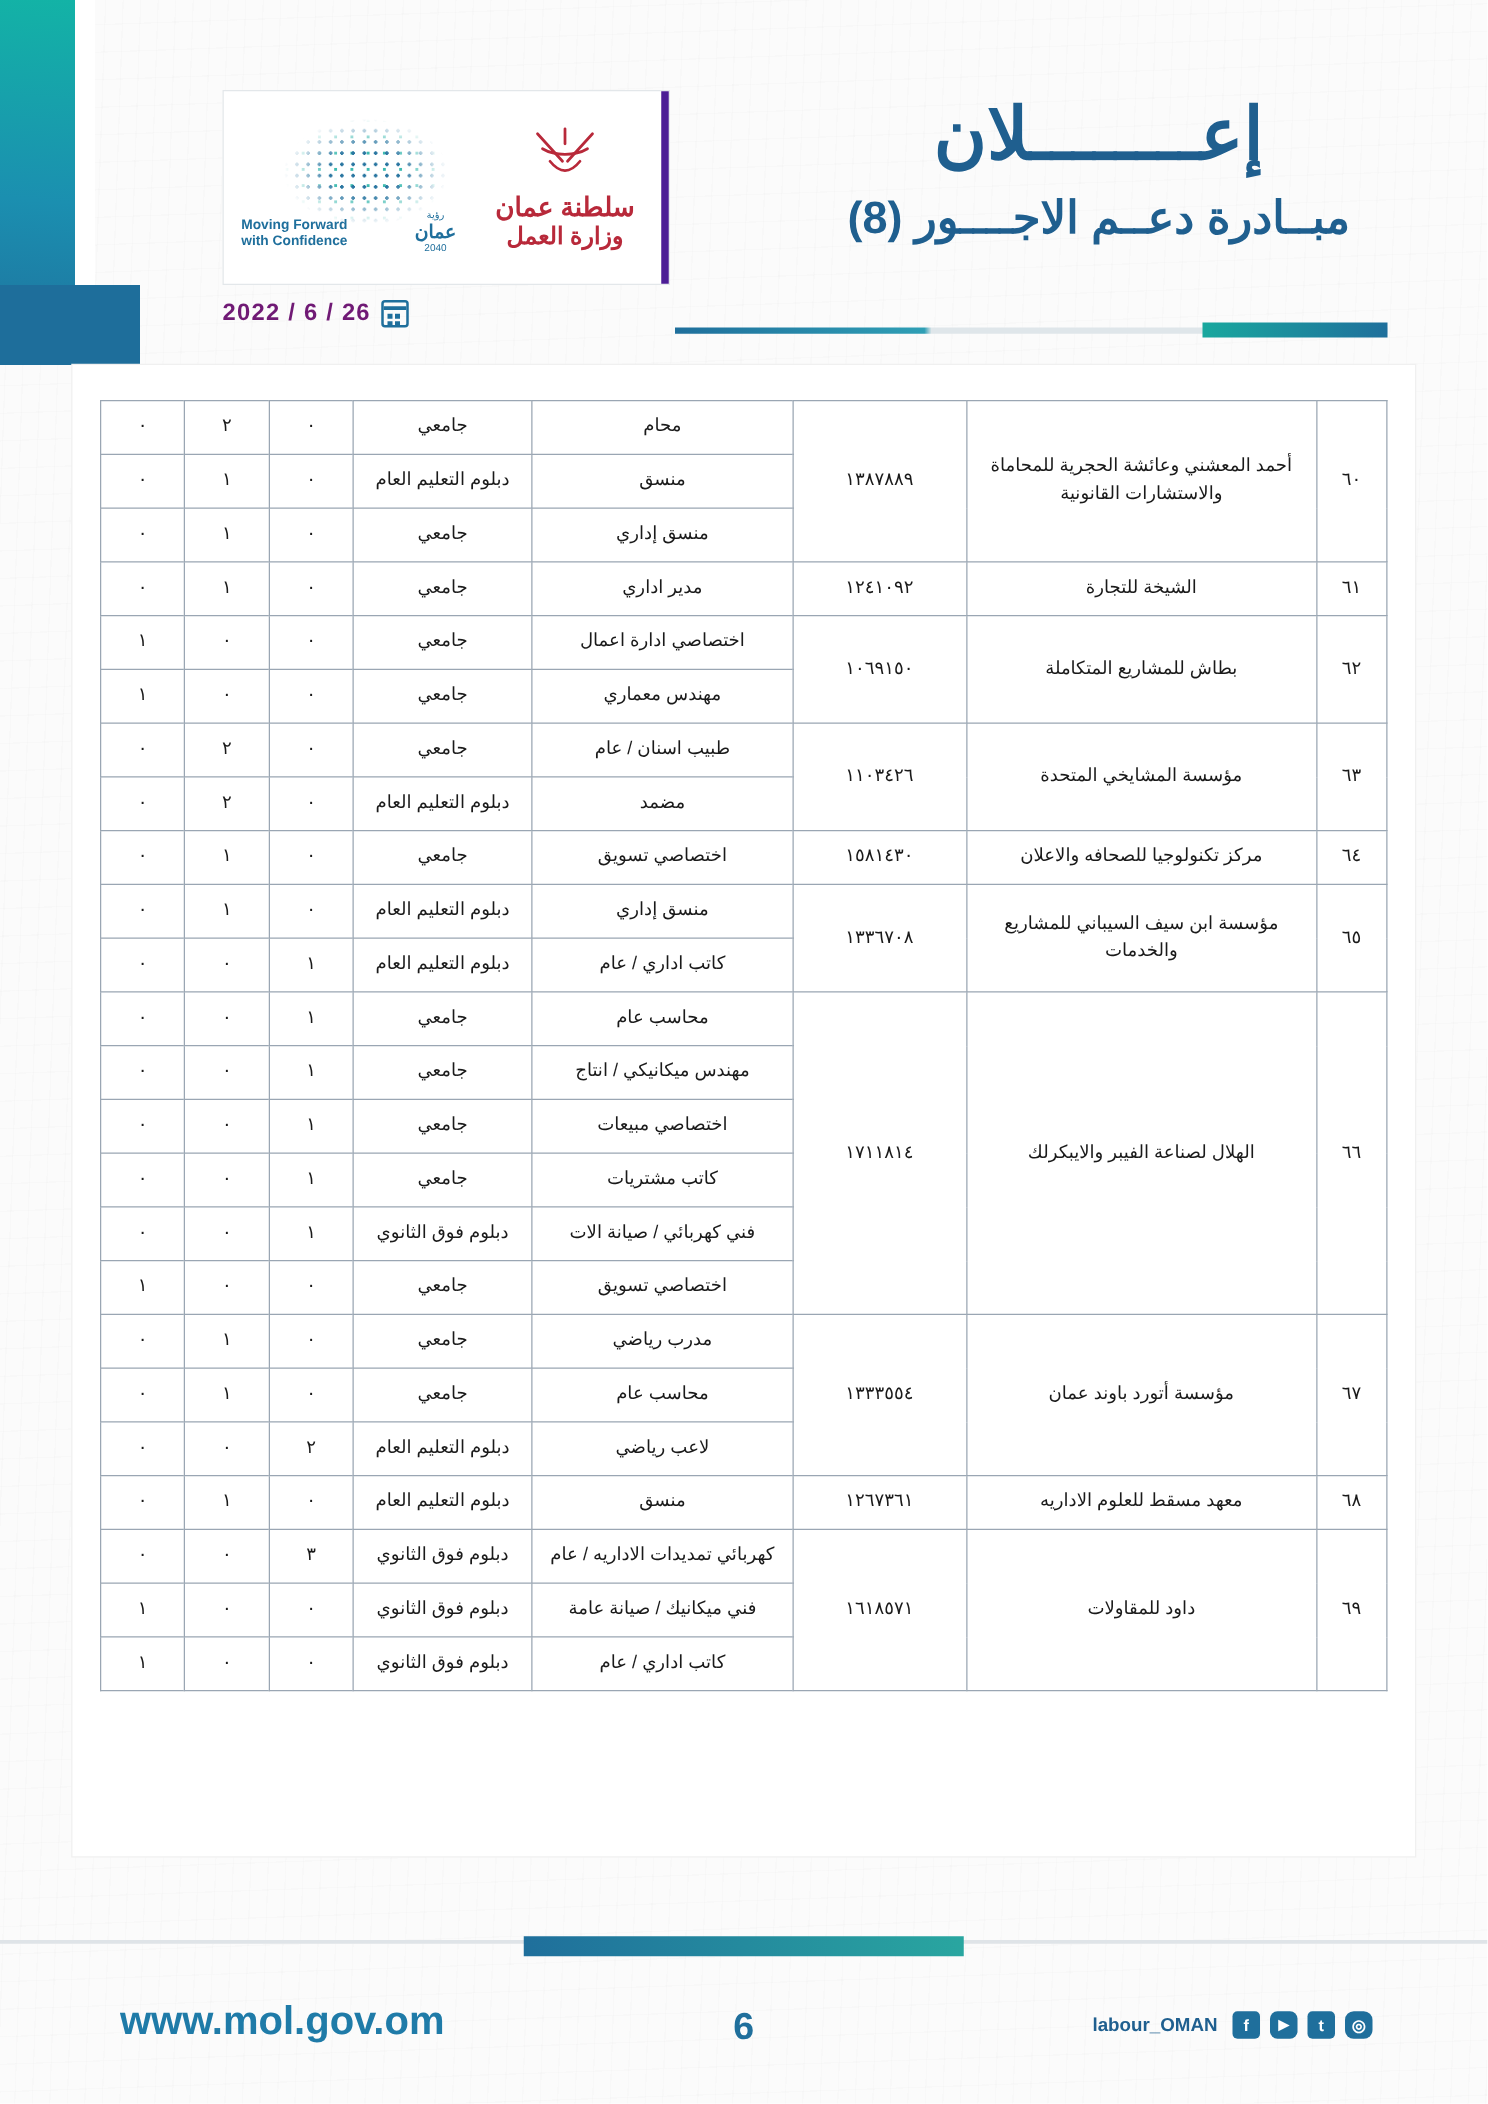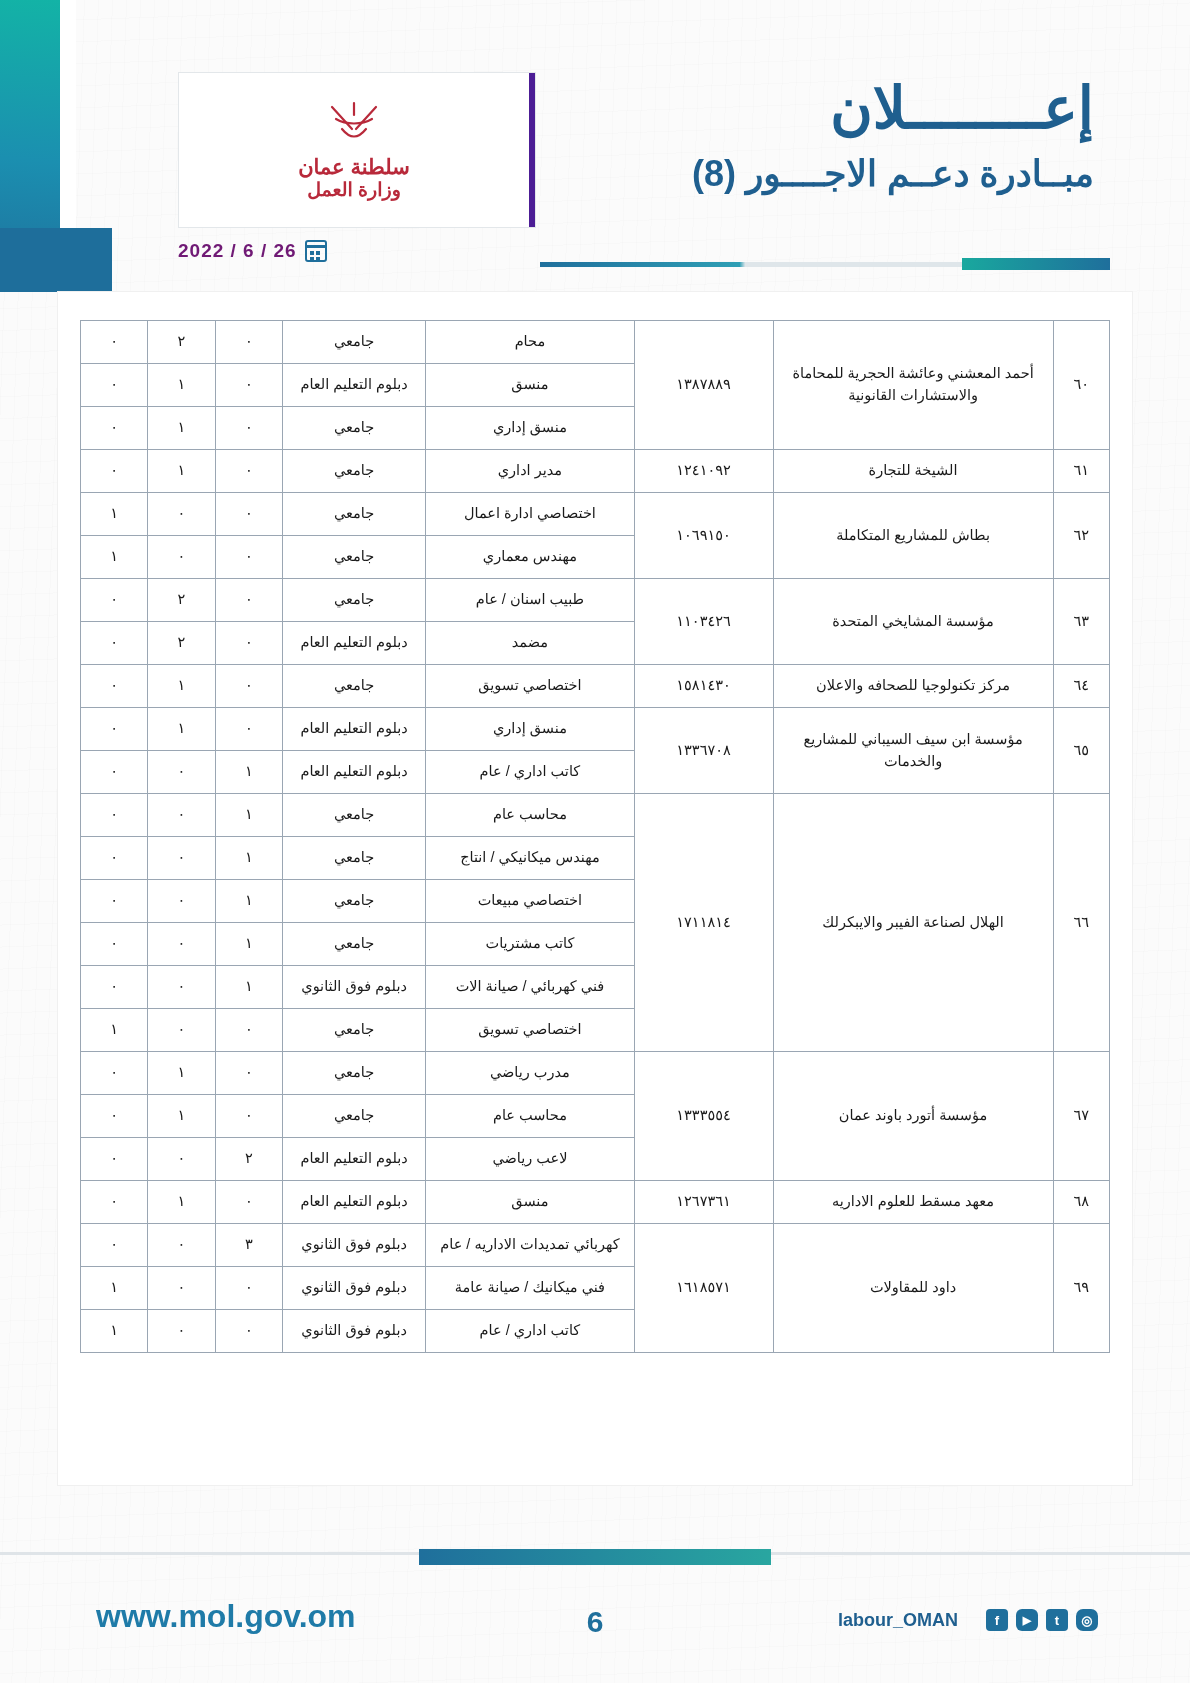--- a/index.html
+++ b/index.html
@@ -58,22 +58,22 @@
     top: 228px;
     left: 0;
     width: 112px;
     height: 64px;
     background: #1e6e9b;
   }
 
   .title-wrap {
     position: absolute;
     top: 78px;
-    right: 96px;
-    text-align: right;
+    right: 110px;
+    text-align: center;
     direction: rtl;
   }
   .title-main {
     font-size: 58px;
     font-weight: 700;
     color: #1f5f8f;
     letter-spacing: 2px;
     line-height: 1.05;
     margin: 0;
   }
@@ -291,24 +291,24 @@
   .social {
     position: absolute;
     bottom: 52px;
     right: 92px;
     display: flex;
     align-items: center;
     gap: 8px;
     direction: ltr;
   }
   .social .handle {
-    font-size: 18px;
+    font-size: 15px;
     font-weight: 700;
     color: #1f5f8f;
-    margin-right: 20px;
+    margin-right: 4px;
   }
   .sico {
     width: 22px; height: 22px;
     border-radius: 4px;
     background: #1f6f9c;
     color: #fff;
     font-size: 13px;
     font-weight: 700;
     display: flex;
     align-items: center;
@@ -350,20 +350,32 @@
             <path d="M20 30 C28 40, 36 40, 44 30"></path>
           </g>
         </svg>
       </div>
       <div class="ministry-ar">
         <span>سلطنة عمان</span>
         <span class="l2" style="display:block">وزارة العمل</span>
       </div>
     </div>
 
+    <div class="logo-vision">
+      <div class="dots"></div>
+      <div class="vision-txt">
+        <b>Moving Forward</b>
+        <b>with Confidence</b>
+      </div>
+      <div class="vision-ar">
+        <small>رؤية</small>
+        <span>عمان</span>
+        <small>2040</small>
+      </div>
+    </div>
   </div>
 
   <div class="date-badge">
     <span class="txt">2022 / 6 / 26</span>
     <span class="cal-ico"></span>
   </div>
 </div>
 
 <div class="card">
   <table class="jobs">

